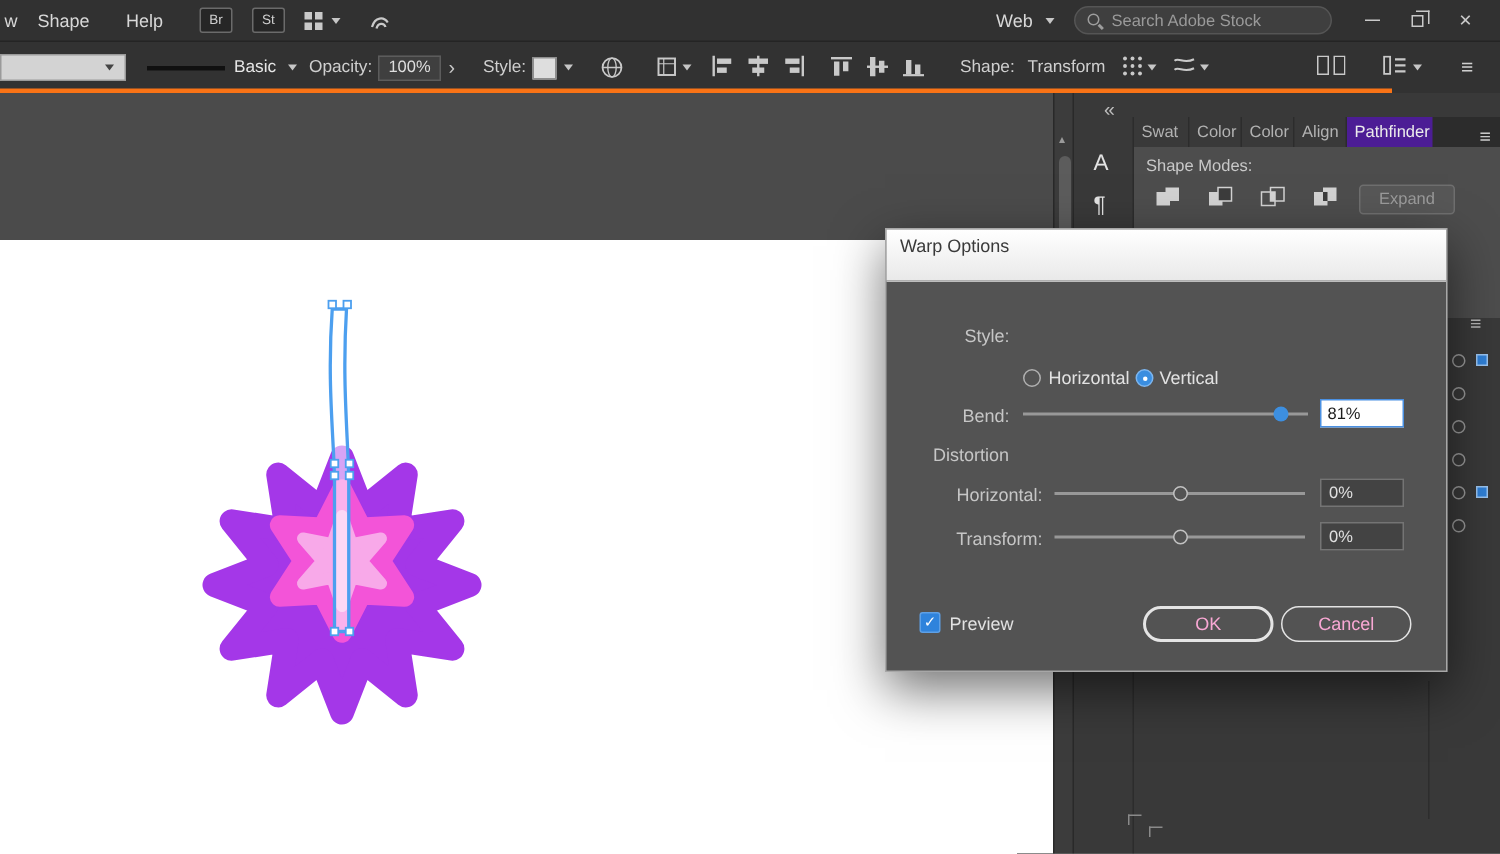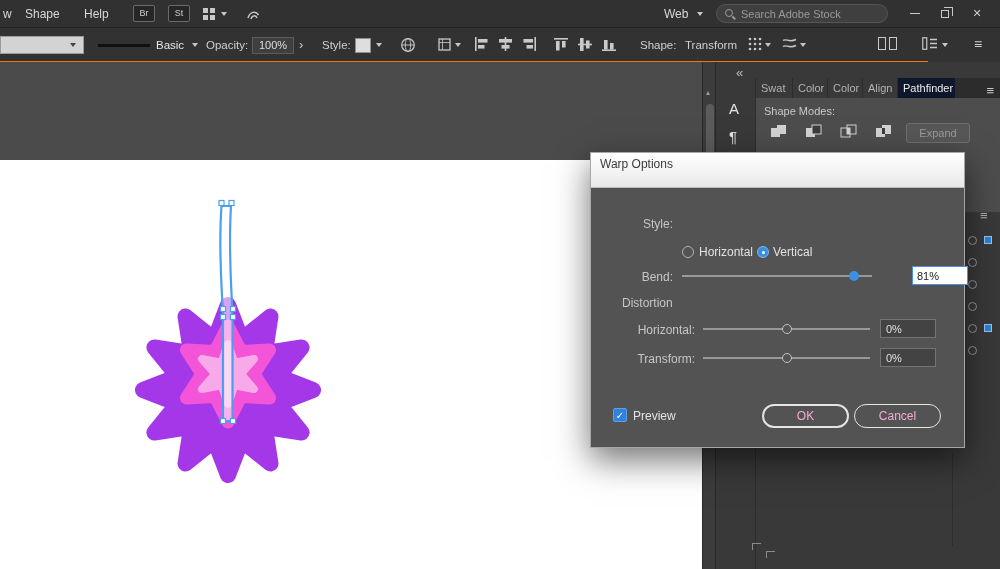--- a/index.html
+++ b/index.html
@@ -19,21 +19,21 @@
   #searchbox input{position:absolute;left:24px;top:0;width:140px;height:17px;background:transparent;border:none;outline:none;color:#bdbdbd;font-size:11px;font-family:inherit}
   #searchbox input::placeholder{color:#9a9a9a}
   .magnifier{position:absolute;left:8px;top:4px;width:8px;height:8px;border:1.4px solid #9d9d9d;border-radius:50%}
   .magnifier::after{content:"";position:absolute;left:6px;top:7px;width:4px;height:1.5px;background:#9d9d9d;transform:rotate(45deg)}
   .winbtn{position:absolute;top:0;width:30px;height:27px;display:flex;align-items:center;justify-content:center;color:#c9c9c9;font-size:11px}
   .min-bar{width:10px;height:1.5px;background:#c9c9c9}
   .restore-box{width:8px;height:8px;border:1.2px solid #c9c9c9;position:relative;background:#313131}
   .restore-box::before{content:"";position:absolute;left:1.5px;top:-4px;width:8px;height:8px;border-top:1.2px solid #c9c9c9;border-right:1.2px solid #c9c9c9}
 
   
-  #controlbar{position:absolute;left:0;top:28px;width:928px;height:34px;background:#323232;border-bottom:1px solid #f97316}
+  #controlbar{position:absolute;left:0;top:28px;width:928px;height:34px;background:#323232;border-bottom:3px solid #f97316}
   .cb-label{position:absolute;top:11px;font-size:11.5px;color:#cfcfcf}
   .cb-icon{position:absolute;top:9px}
   #weight-box{position:absolute;left:0;top:8px;width:84px;height:18px;background:#d3d3d3;border:1px solid #9a9a9a}
   #brush-line{position:absolute;left:98px;top:16px;width:52px;height:3px;background:#101010}
   #opacity-box{position:absolute;left:252px;top:9px;width:42px;height:17px;background:#3f3f3f;border:1px solid #5c5c5c;color:#dedede;font-size:11px;text-align:center;line-height:15px}
   #style-swatch{position:absolute;left:355px;top:10px;width:16px;height:15px;background:#dedede;border:1px solid #8f8f8f}
   .chev{position:absolute;top:9px;color:#c9c9c9;font-size:13px}
 
   
   #canvas-dark{position:absolute;left:0;top:62px;width:702px;height:98px;background:#4b4b4b}
@@ -44,21 +44,21 @@
   #vscroll .thumb{position:absolute;left:3px;top:42px;width:8px;height:120px;background:#5c5c5c;border-radius:4px}
 
   
   #dock{position:absolute;left:716px;top:62px;width:284px;height:507px;background:#393939}
   .collapse{position:absolute;left:20px;top:3px;color:#bdbdbd;font-size:13px}
   #icon-strip{position:absolute;left:0;top:16px;width:40px;height:491px;border-right:1px solid #2c2c2c}
   .strip-icon{position:absolute;left:13px;color:#e3e3e3;font-size:15px}
   .strip-icon.circle{width:13px;height:13px;border:1.6px solid #cfcfcf;border-radius:50%}
   #tabbar{position:absolute;left:40px;top:16px;width:244px;height:20px;background:#2c2c2c;display:flex;align-items:flex-end}
   .tab{height:20px;font-size:11px;color:#b2b2b2;background:#393939;border-right:1px solid #2c2c2c;padding:4px 5px 0 5px;white-space:nowrap;overflow:hidden}
-  .tab.active{background:#0f172a;color:#ececec}
+  .tab.active{background:#4c1d95;color:#ececec}
   .tab-menu{margin-left:auto;color:#c9c9c9;font-size:13px;padding:2px 6px 0 0}
   #pf-body{position:absolute;left:40px;top:36px;width:244px;height:114px;background:#4d4d4d}
   .pf-label{position:absolute;left:8px;top:7px;font-size:11px;color:#c9c9c9}
   .pf-btn{position:absolute;top:24px;width:26px;height:20px}
   .expand-btn{position:absolute;left:150px;top:25px;width:64px;height:20px;background:#575757;border:1px solid #6f6f6f;border-radius:3px;color:#9b9b9b;font-size:11px;font-family:inherit}
   .target{position:absolute;width:9px;height:9px;border:1px solid #9a9a9a;border-radius:50%}
   .bluebox{position:absolute;width:8px;height:8px;background:#2f7fd6;border:1px solid #9ac4f0}
   .sliver-menu{position:absolute;left:264px;top:146px;color:#b5b5b5;font-size:13px}
   .divider-v{position:absolute;left:236px;top:392px;width:1px;height:92px;background:#2d2d2d}
   .corner{position:absolute;width:9px;height:7px;border-left:1.5px solid #8a8a8a;border-top:1.5px solid #8a8a8a}
@@ -338,21 +338,21 @@
       <span class="radio" style="left:91px;top:58px"></span>
       <span class="radio-label" style="left:108px;top:57px">Horizontal</span>
       <span class="radio checked" style="left:166px;top:58px"></span>
       <span class="radio-label" style="left:182px;top:57px">Vertical</span>
 
       <span class="dlg-label" style="right:291px;top:82px">Bend:</span>
       <div class="slider" style="left:91px;top:82px;width:190px">
         <span class="track"></span>
         <span class="handle dot" style="left: calc(90.5% - 5px);"></span>
       </div>
-      <input class="white-field" style="top: 78px; margin-left: 32px;" value="81%">
+      <input class="white-field" style="top: 78px;" value="81%">
 
       <span class="dlg-label" style="left:31px;top:108px;text-align:left">Distortion</span>
 
       <span class="dlg-label" style="right:269px;top:135px">Horizontal:</span>
       <div class="slider" style="left:112px;top:135px;width:167px">
         <span class="track"></span>
         <span class="handle ring" style="left: calc(50% - 5px);"></span>
       </div>
       <input class="dark-field" style="top: 131px;" value="0%">
 

